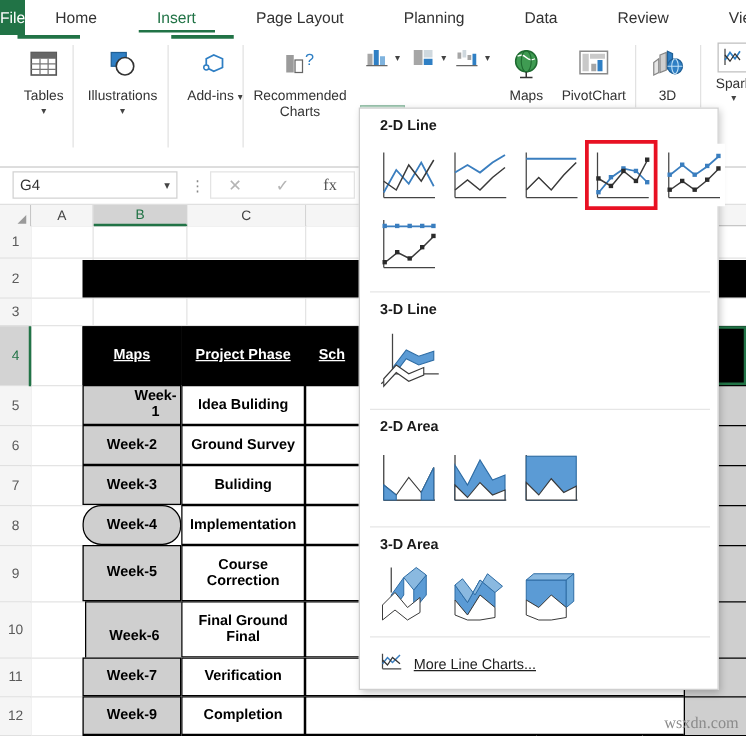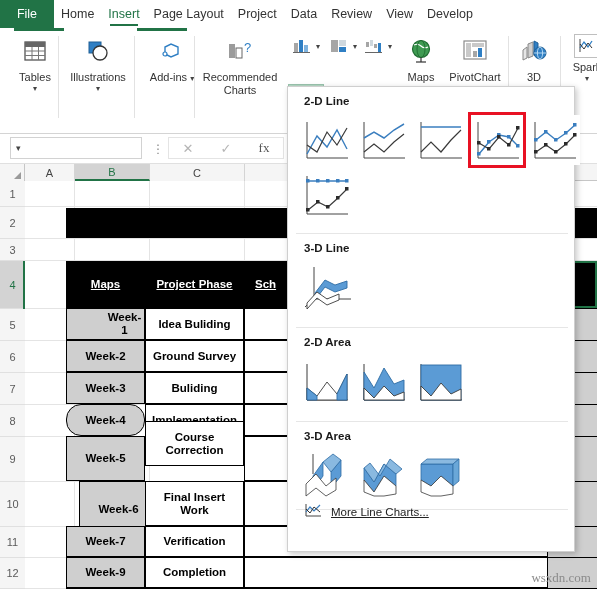--- a/index.html
+++ b/index.html
@@ -17,21 +17,21 @@
     position:absolute; left:0; top:0; width:597px; height:28px;
     background:#fff; display:flex; align-items:stretch;
   }
   .tab-file {
     background:#217346; color:#fff; font-size:12.5px;
     display:flex; align-items:center; justify-content:center;
     width:54px; height:28px; padding-bottom:1px;
   }
   .tab {
     display:flex; align-items:center; justify-content:center;
-    font-size:12.5px; color:#333; padding:0 7px; height:28px;
+    font-size:12.5px; color:#333; padding:0 24px; height:28px;
     position:relative; white-space:nowrap;
   }
   .tab.active { color:#217346; }
   .tab.active::after {
     content:""; position:absolute; left:9px; right:9px; bottom:2px;
     height:2.5px; background:#217346;
   }
 
   
   .ribbon {
@@ -159,42 +159,42 @@
   .dd-sec-title {
     position:absolute; font-size:11.5px; font-weight:bold; color:#1a1a1a;
   }
   .dd-sep { position:absolute; left:8px; width:272px; height:1px; background:#e6e6e6; }
   .thumb {
     position:absolute; width:52px; height:50px; background:#fff;
     border:1px solid transparent;
   }
   .thumb.hl { outline:3px solid #e81123; outline-offset:0px; }
   .dd-more {
-    position:absolute; left:8px; top:412px; width:272px; height:26px;
+    position:absolute; left:8px; top:432px; width:272px; height:26px;
     display:flex; align-items:center; gap:9px; padding-left:8px;
   }
   .dd-more .mtxt { font-size:11.5px; color:#222; text-decoration:underline; }
 
   .wm {
     position:absolute; right:6px; bottom:3px;
     font-size:13px; color:#8b8b8b; font-family:"Liberation Serif", serif;
     z-index:60;
   }
 </style>
 </head>
 <body>
 
 <div id="app">
 
   <div class="tabstrip">
     <div class="tab-file">File</div>
     <div class="tab">Home</div>
     <div class="tab active">Insert</div>
     <div class="tab">Page Layout</div>
-    <div class="tab">Project</div>
+    <div class="tab">Planning</div>
     <div class="tab">Data</div>
     <div class="tab">Review</div>
     <div class="tab">View</div>
     <div class="tab">Develop</div>
   </div>
 
   <div class="ribbon">
     <div class="ribbon-accent-l"></div>
     <div class="ribbon-accent-r"></div>
 
@@ -368,20 +368,21 @@
           <polyline points="3,6 7,11 11,5 15,10" fill="none" stroke="#333" stroke-width="1"></polyline>
         </svg>
       </span>
       <span class="lbl">Spark</span>
       <span class="chev">▾</span>
     </div>
   </div>
 
   <div class="fbar">
     <div class="namebox">
+      <span class="nb-val">G4</span>
       <span class="nb-cv">▾</span>
     </div>
     <div class="fb-dots">⋮</div>
     <div class="fb-btns">
       <span>✕</span>
       <span>✓</span>
       <span class="fx">fx</span>
     </div>
     <div style="position:absolute; left:288px; top:3px; right:6px; height:22px;"></div>
   </div>
@@ -448,25 +449,25 @@
 
       <div class="tcell wk" style="left:41px;  top:191px; width:79px; height:32px;">Week-3</div>
       <div class="tcell" style="left:120px; top:191px; width:99px; height:32px;">Buliding</div>
       <div class="tcell" style="left:219px; top:191px; width:353px; height:32px;"></div>
 
       <div class="tcell wk" style="left:41px;  top:223px; width:79px; height:32px;border-radius:15px;">Week-4</div>
       <div class="tcell" style="left:120px; top:223px; width:99px; height:32px;">Implementation</div>
       <div class="tcell" style="left:219px; top:223px; width:353px; height:32px;"></div>
 
       <div class="tcell wk" style="left:41px;  top:255px; width:79px; height:45px;">Week-5</div>
-      <div class="tcell" style="left:120px; top:240px; width:99px; height:45px;">Course Correction</div>
+      <div class="tcell" style="left:120px; top:255px; width:99px; height:45px;">Course Correction</div>
       <div class="tcell" style="left:219px; top:255px; width:353px; height:45px;"></div>
 
-      <div class="tcell wk" style="left:54px;  top:300px; width:79px; height:57px;">Week-6</div>
-      <div class="tcell" style="left:120px; top:300px; width:99px; height:45px;">Final Insert Work</div>
+      <div class="tcell wk" style="left:43px;  top:300px; width:79px; height:57px;">Week-6</div>
+      <div class="tcell" style="left:120px; top:300px; width:99px; height:45px;">Final Ground Final</div>
       <div class="tcell" style="left:219px; top:300px; width:353px; height:45px;"></div>
 
       <div class="tcell wk" style="left:41px;  top:345px; width:79px; height:31px;">Week-7</div>
       <div class="tcell" style="left:120px; top:345px; width:99px; height:31px;">Verification</div>
       <div class="tcell" style="left:219px; top:345px; width:353px; height:31px;"></div>
 
       <div class="tcell wk" style="left:41px;  top:376px; width:79px; height:31px;">Week-9</div>
       <div class="tcell" style="left:120px; top:376px; width:99px; height:31px;">Completion</div>
       <div class="tcell" style="left:219px; top:376px; width:353px; height:31px;"></div>
 

